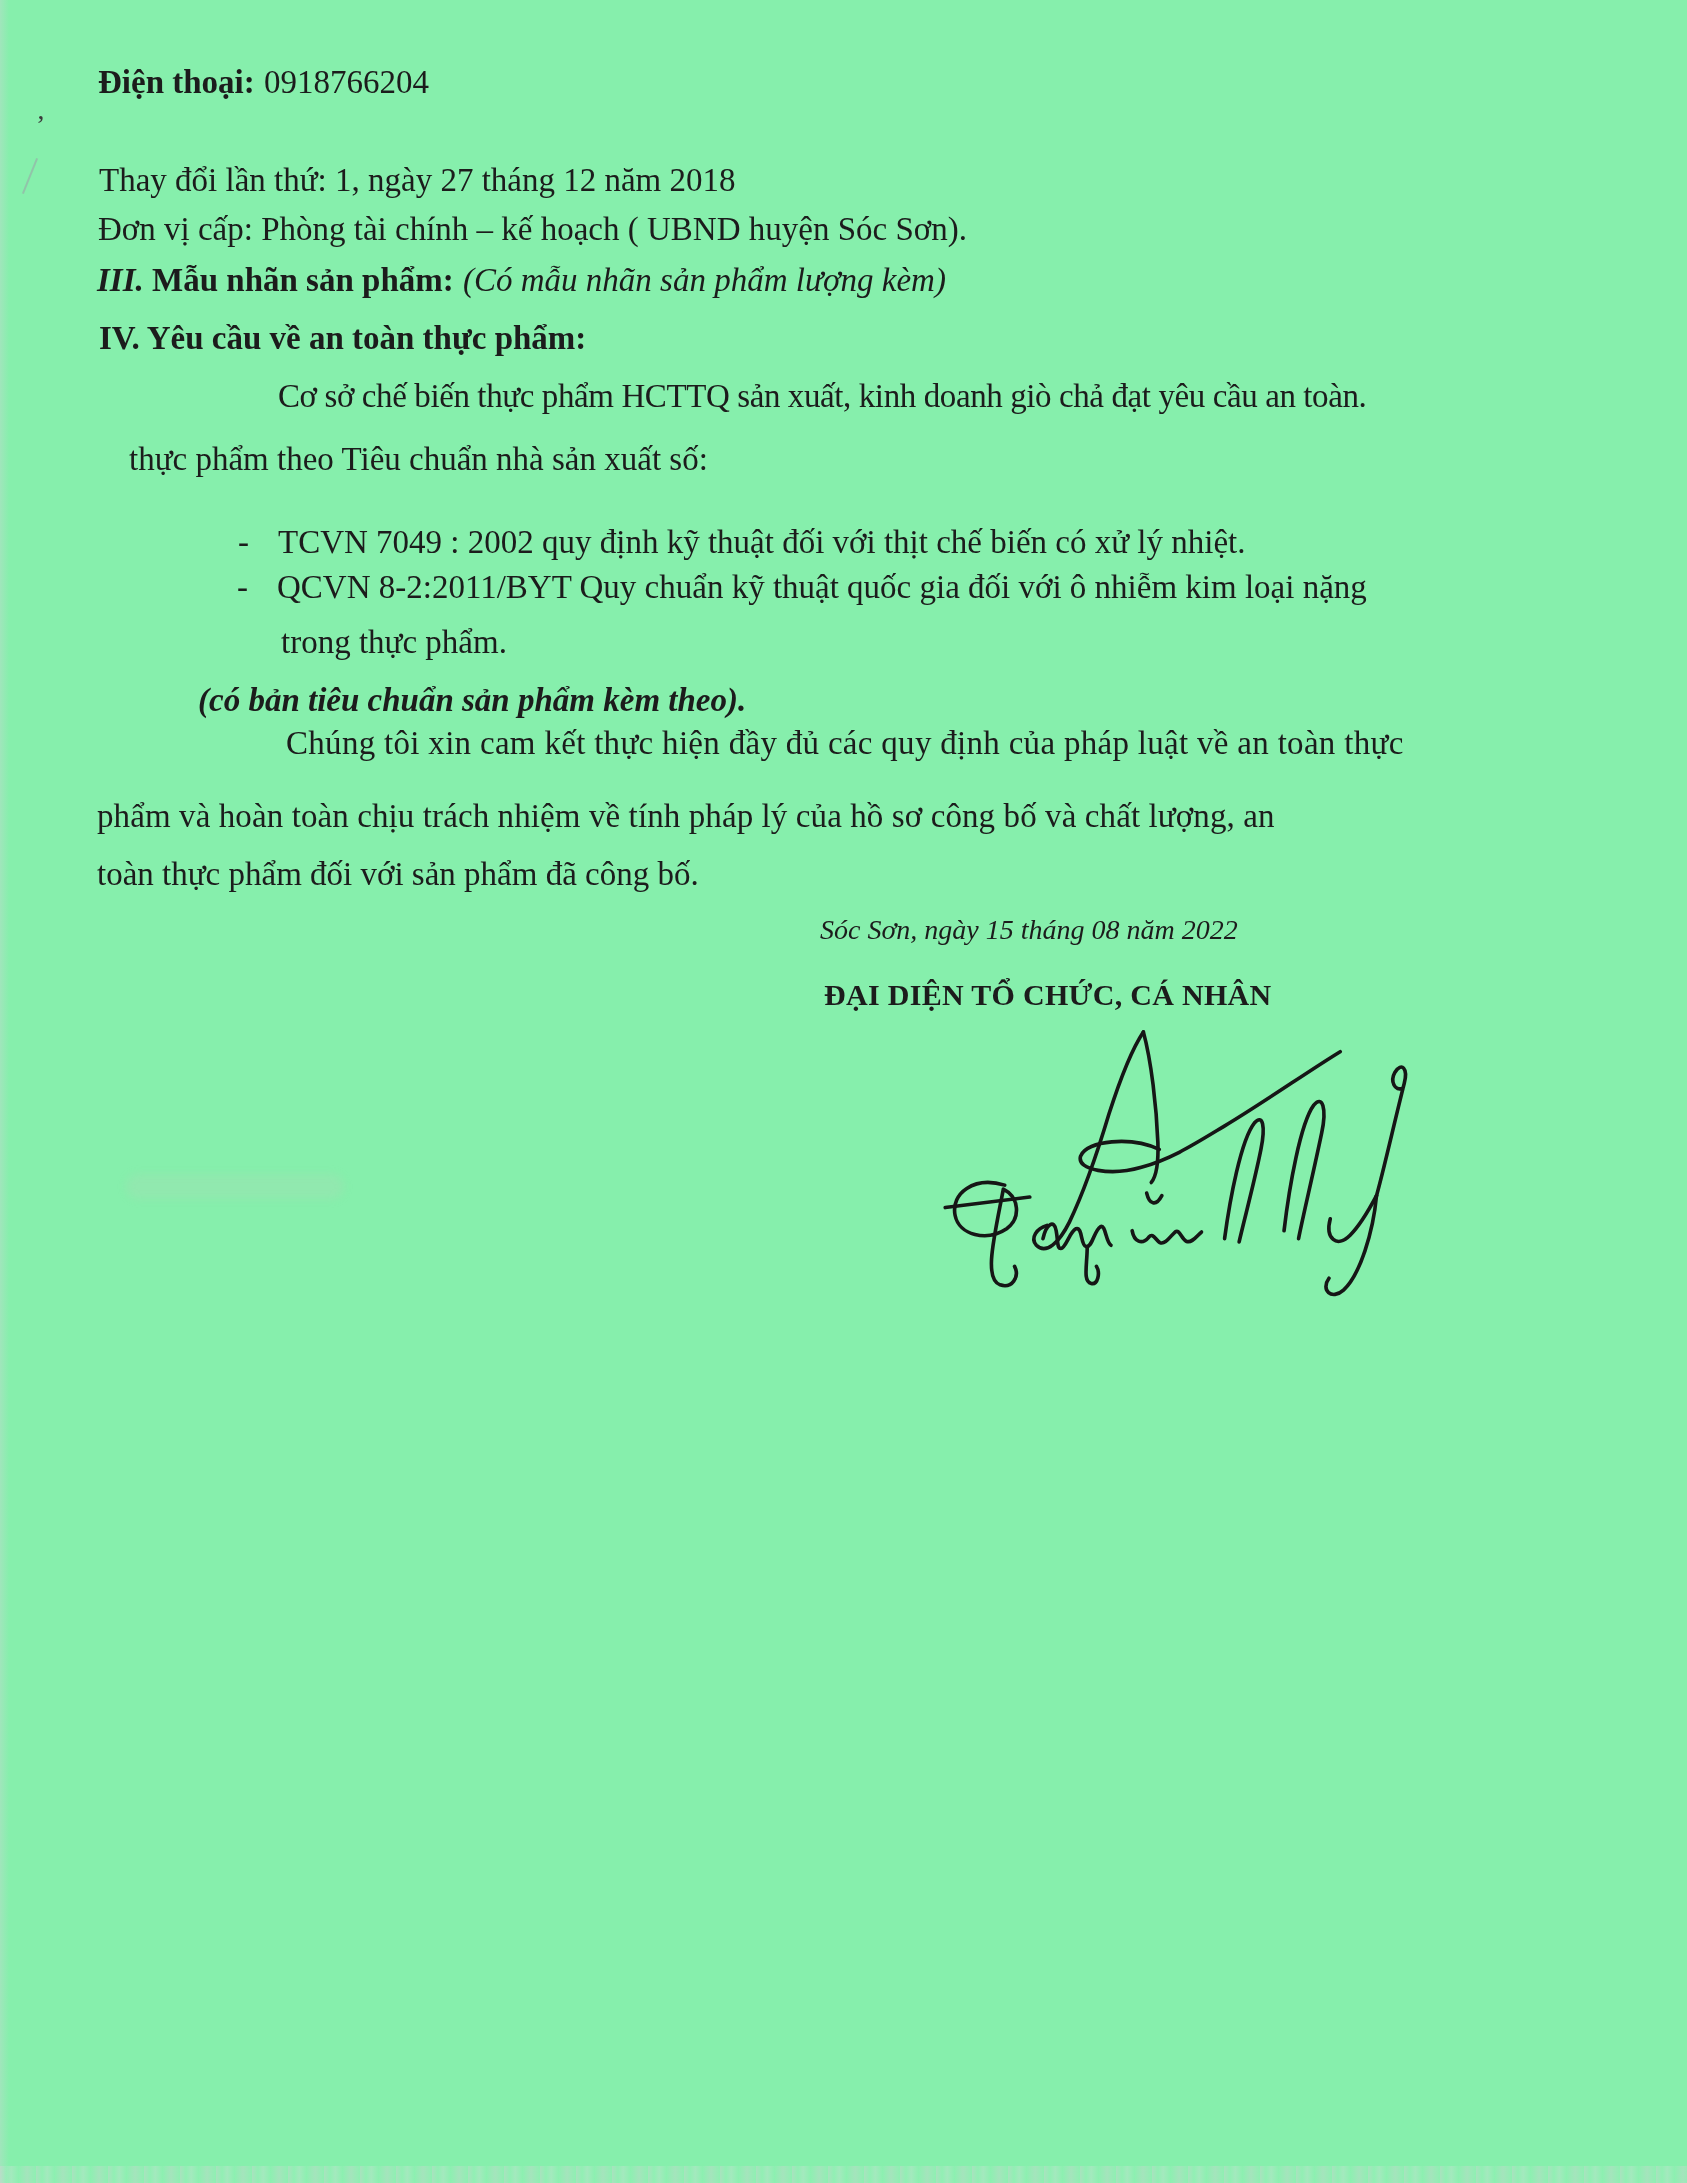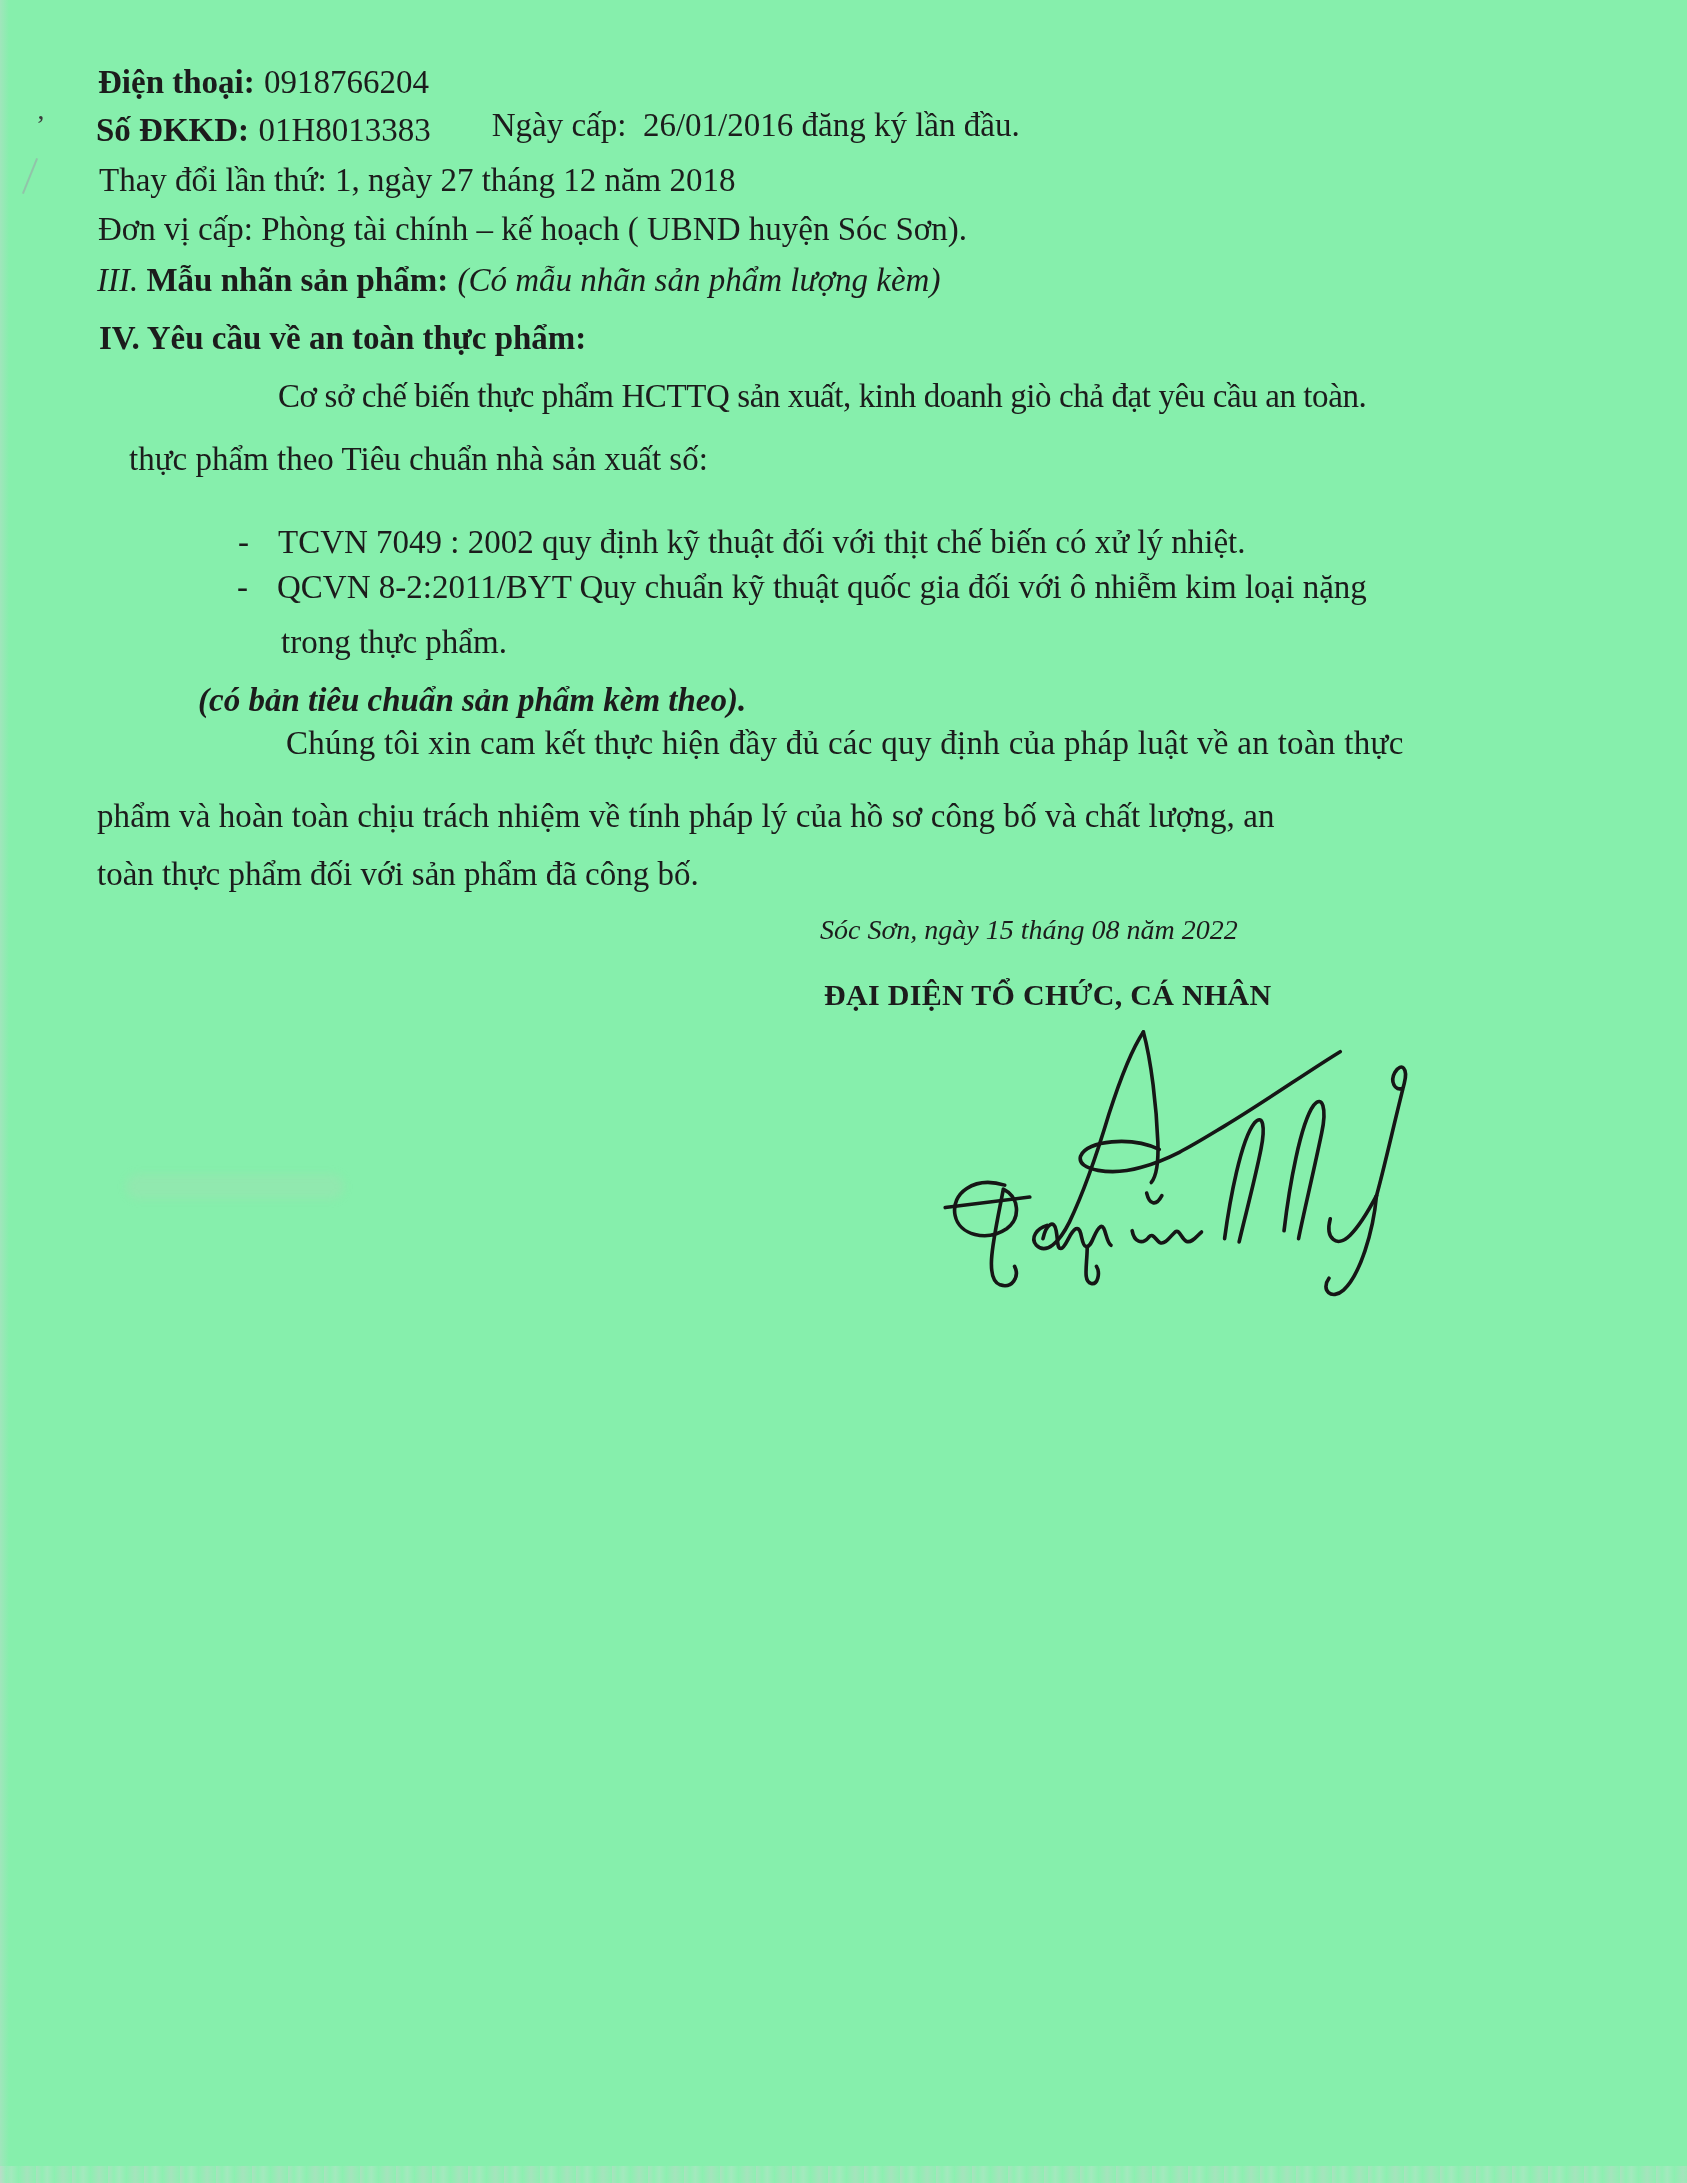--- a/index.html
+++ b/index.html
@@ -7,21 +7,21 @@
     position:relative;
     width:1687px;height:2183px;
     background:#86efac;
     overflow:hidden;
     font-family:"Liberation Serif","DejaVu Serif",serif;
     color:#1c1c1c;
   }
   .line{position:absolute;white-space:nowrap;font-size:33px;line-height:1.2;}
   .b{font-weight:bold;}
   .i{font-style:italic;}
-  .bi{font-weight:normal;font-style:italic;}
+  .bi{font-weight:bold;font-style:italic;}
   .gap-sm{margin-left:9.3px;}
   .gap-lg{margin-left:61px;position:relative;top:-4.6px;display:inline-block;}
   .bullet-text{margin-left:29px;}
   .sig-svg{position:absolute;left:913px;top:1020px;width:503px;height:284px;}
   .sig-svg path{fill:none;stroke:#161616;stroke-width:5.5;stroke-linecap:round;stroke-linejoin:round;}
   .artifact-speck{position:absolute;left:36px;top:109px;font-size:28px;color:#3a3a3a;}
   .artifact-slash{position:absolute;left:29px;top:157px;width:2px;height:38px;background:#9aa0a8;opacity:.55;transform:rotate(22deg);}
   .smudge{position:absolute;left:126px;top:1174px;width:218px;height:25px;background:rgba(198,206,186,0.18);filter:blur(4px);border-radius:13.2px;}
   .bottom-noise{
     position:absolute;left:0;bottom:0;width:1687px;height:17px;
@@ -41,23 +41,20 @@
 
   <div class="edge-tint"></div>
 
   <div class="line" style="left:98px;top:63px;">
     <span class="b">Điện thoại:</span><span class="gap-sm">0918766204</span>
   </div>
 
   <span class="artifact-speck">’</span>
   <div class="artifact-slash"></div>
 
-  <div class="line" style="left:96px;top:111px;">
-    <span class="b">Số ĐKKD:</span><span class="gap-sm">01H8013383</span><span class="gap-lg"><span>Ngày cấp:</span>&nbsp;&nbsp;<span>26/01/2016 đăng ký lần đầu.</span></span>
-  </div>
 
   <div class="line" style="left:99px;top:161px;">Thay đổi lần thứ: 1, ngày 27 tháng 12 năm 2018</div>
 
   <div class="line" style="left:98px;top:210px;">Đơn vị cấp: Phòng tài chính – kế hoạch ( UBND huyện Sóc Sơn).</div>
 
   <div class="line" style="left:97px;top:261px;">
     <span class="bi">III.</span><span class="b"> Mẫu nhãn sản phẩm:</span><span class="i gap-sm">(Có mẫu nhãn sản phẩm lượng kèm)</span>
   </div>
 
   <div class="line b" style="left:99px;top:319px;">IV. Yêu cầu về an toàn thực phẩm:</div>

